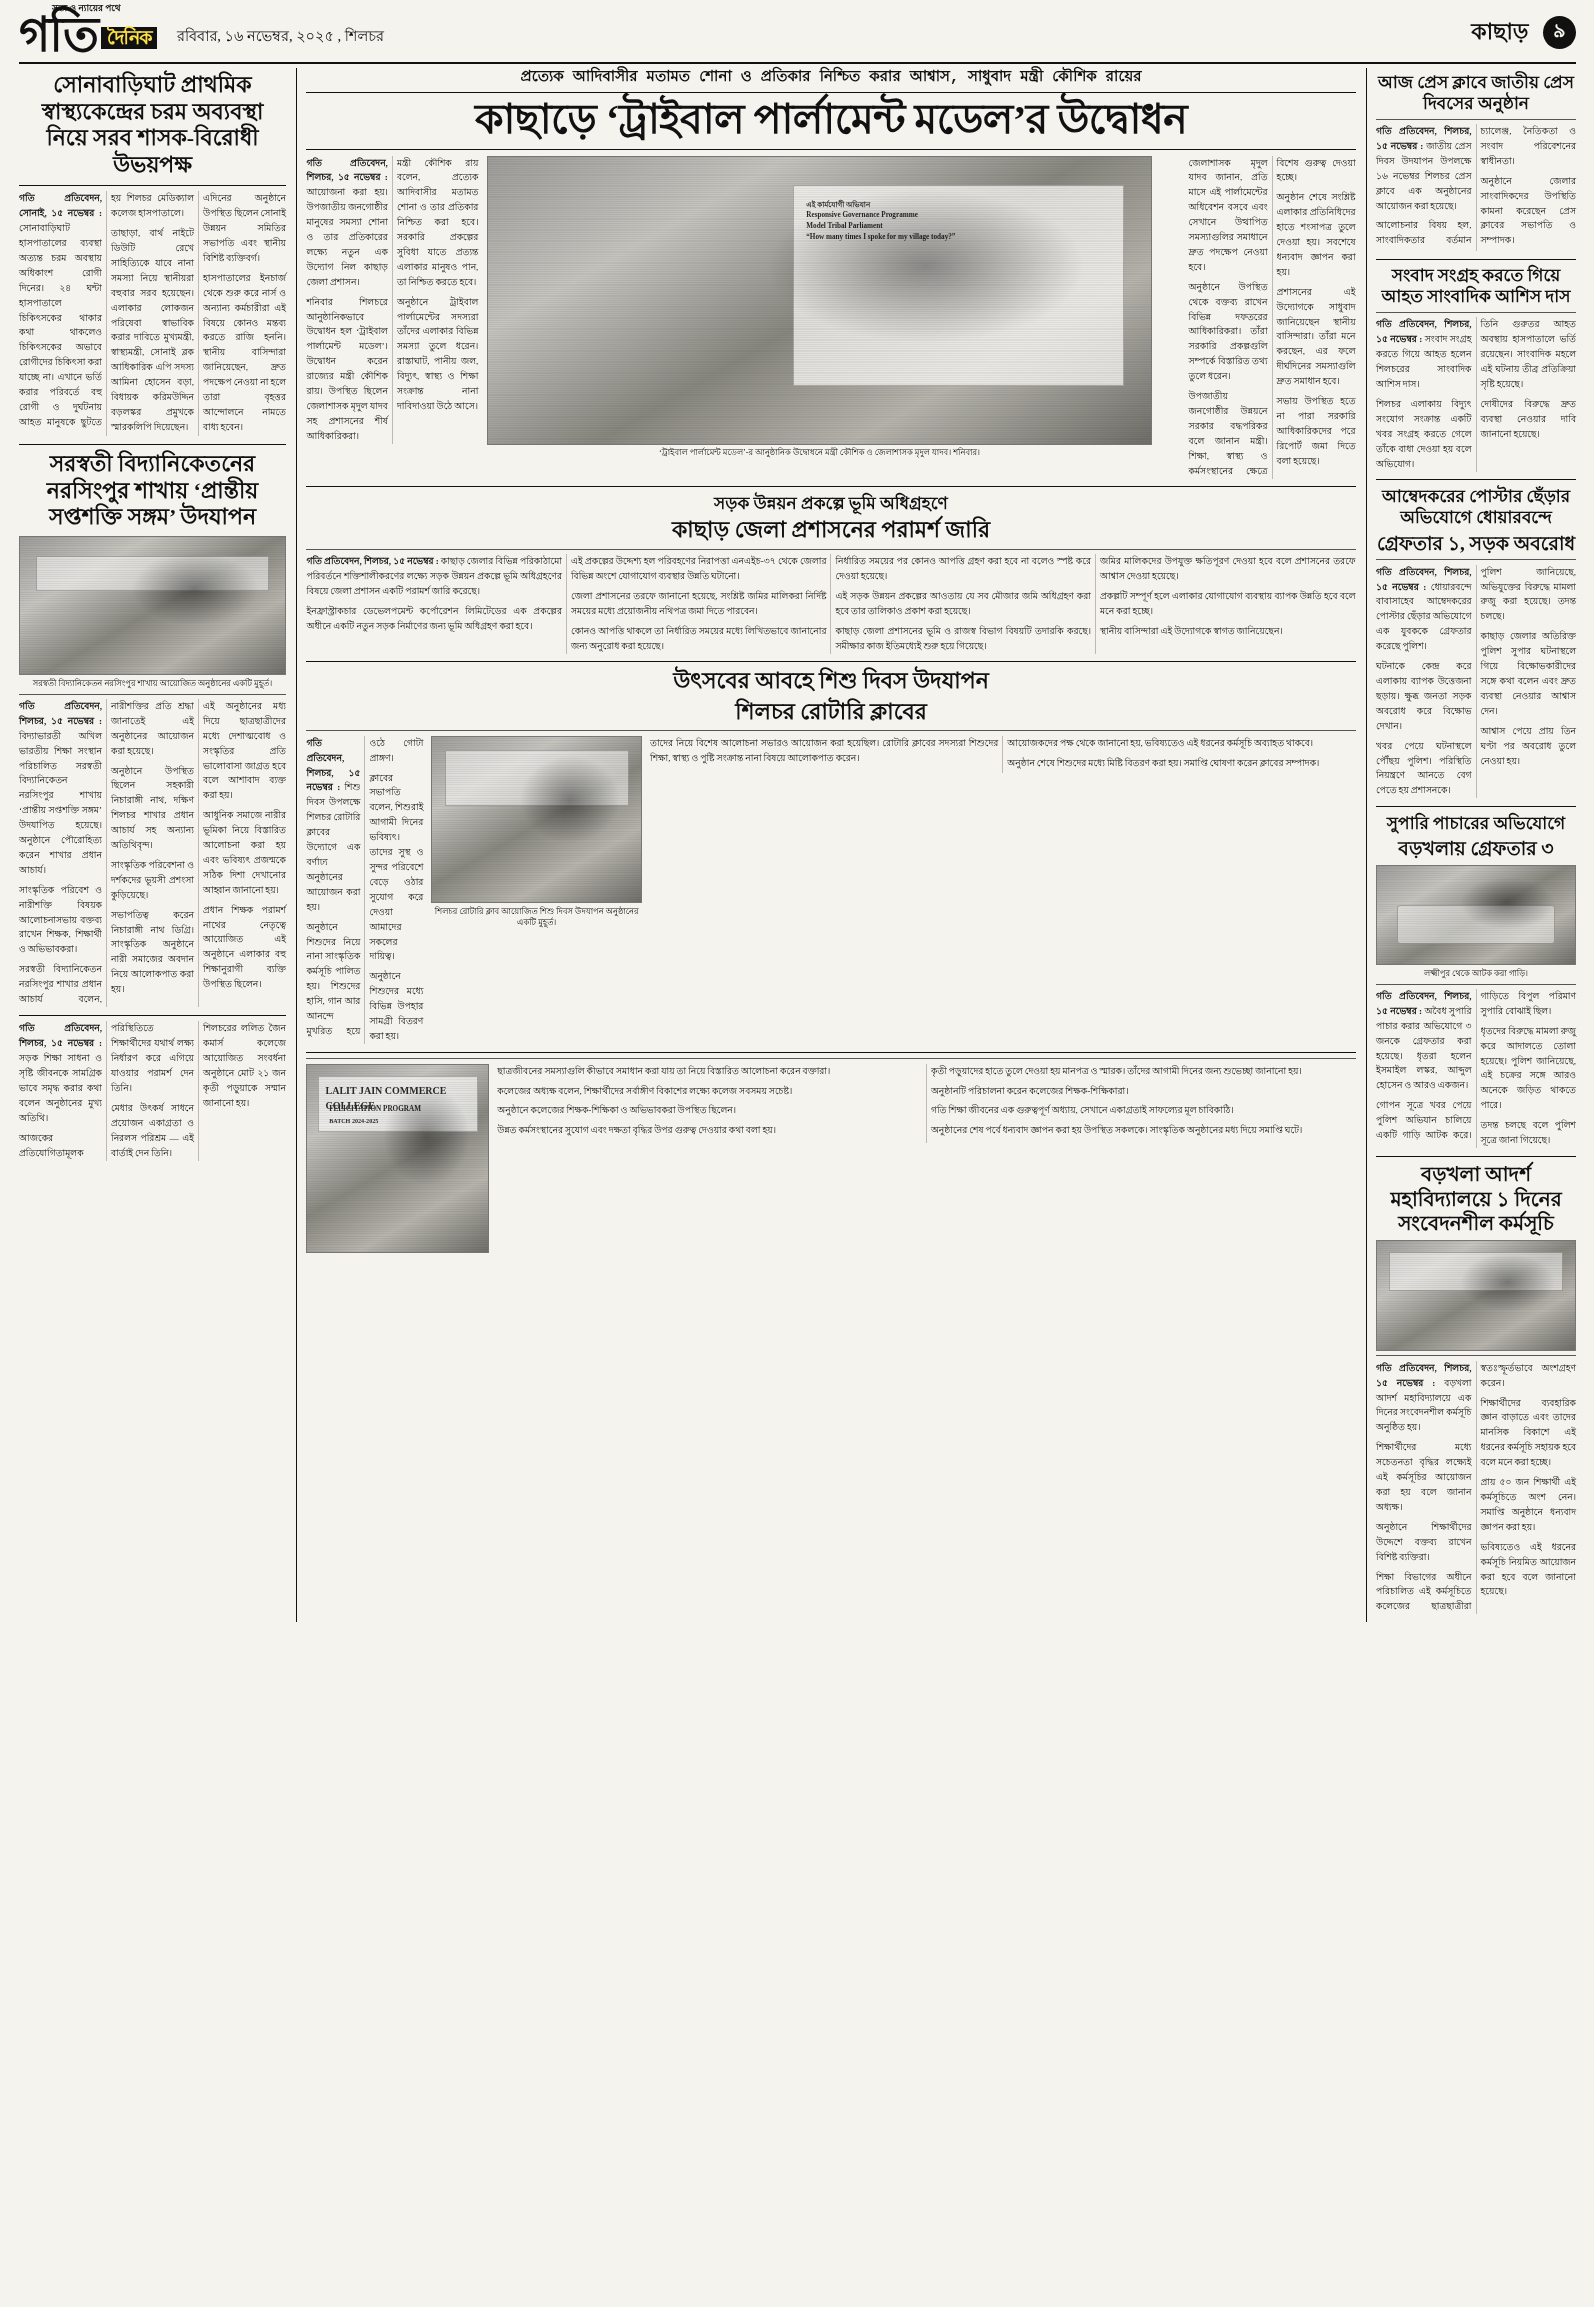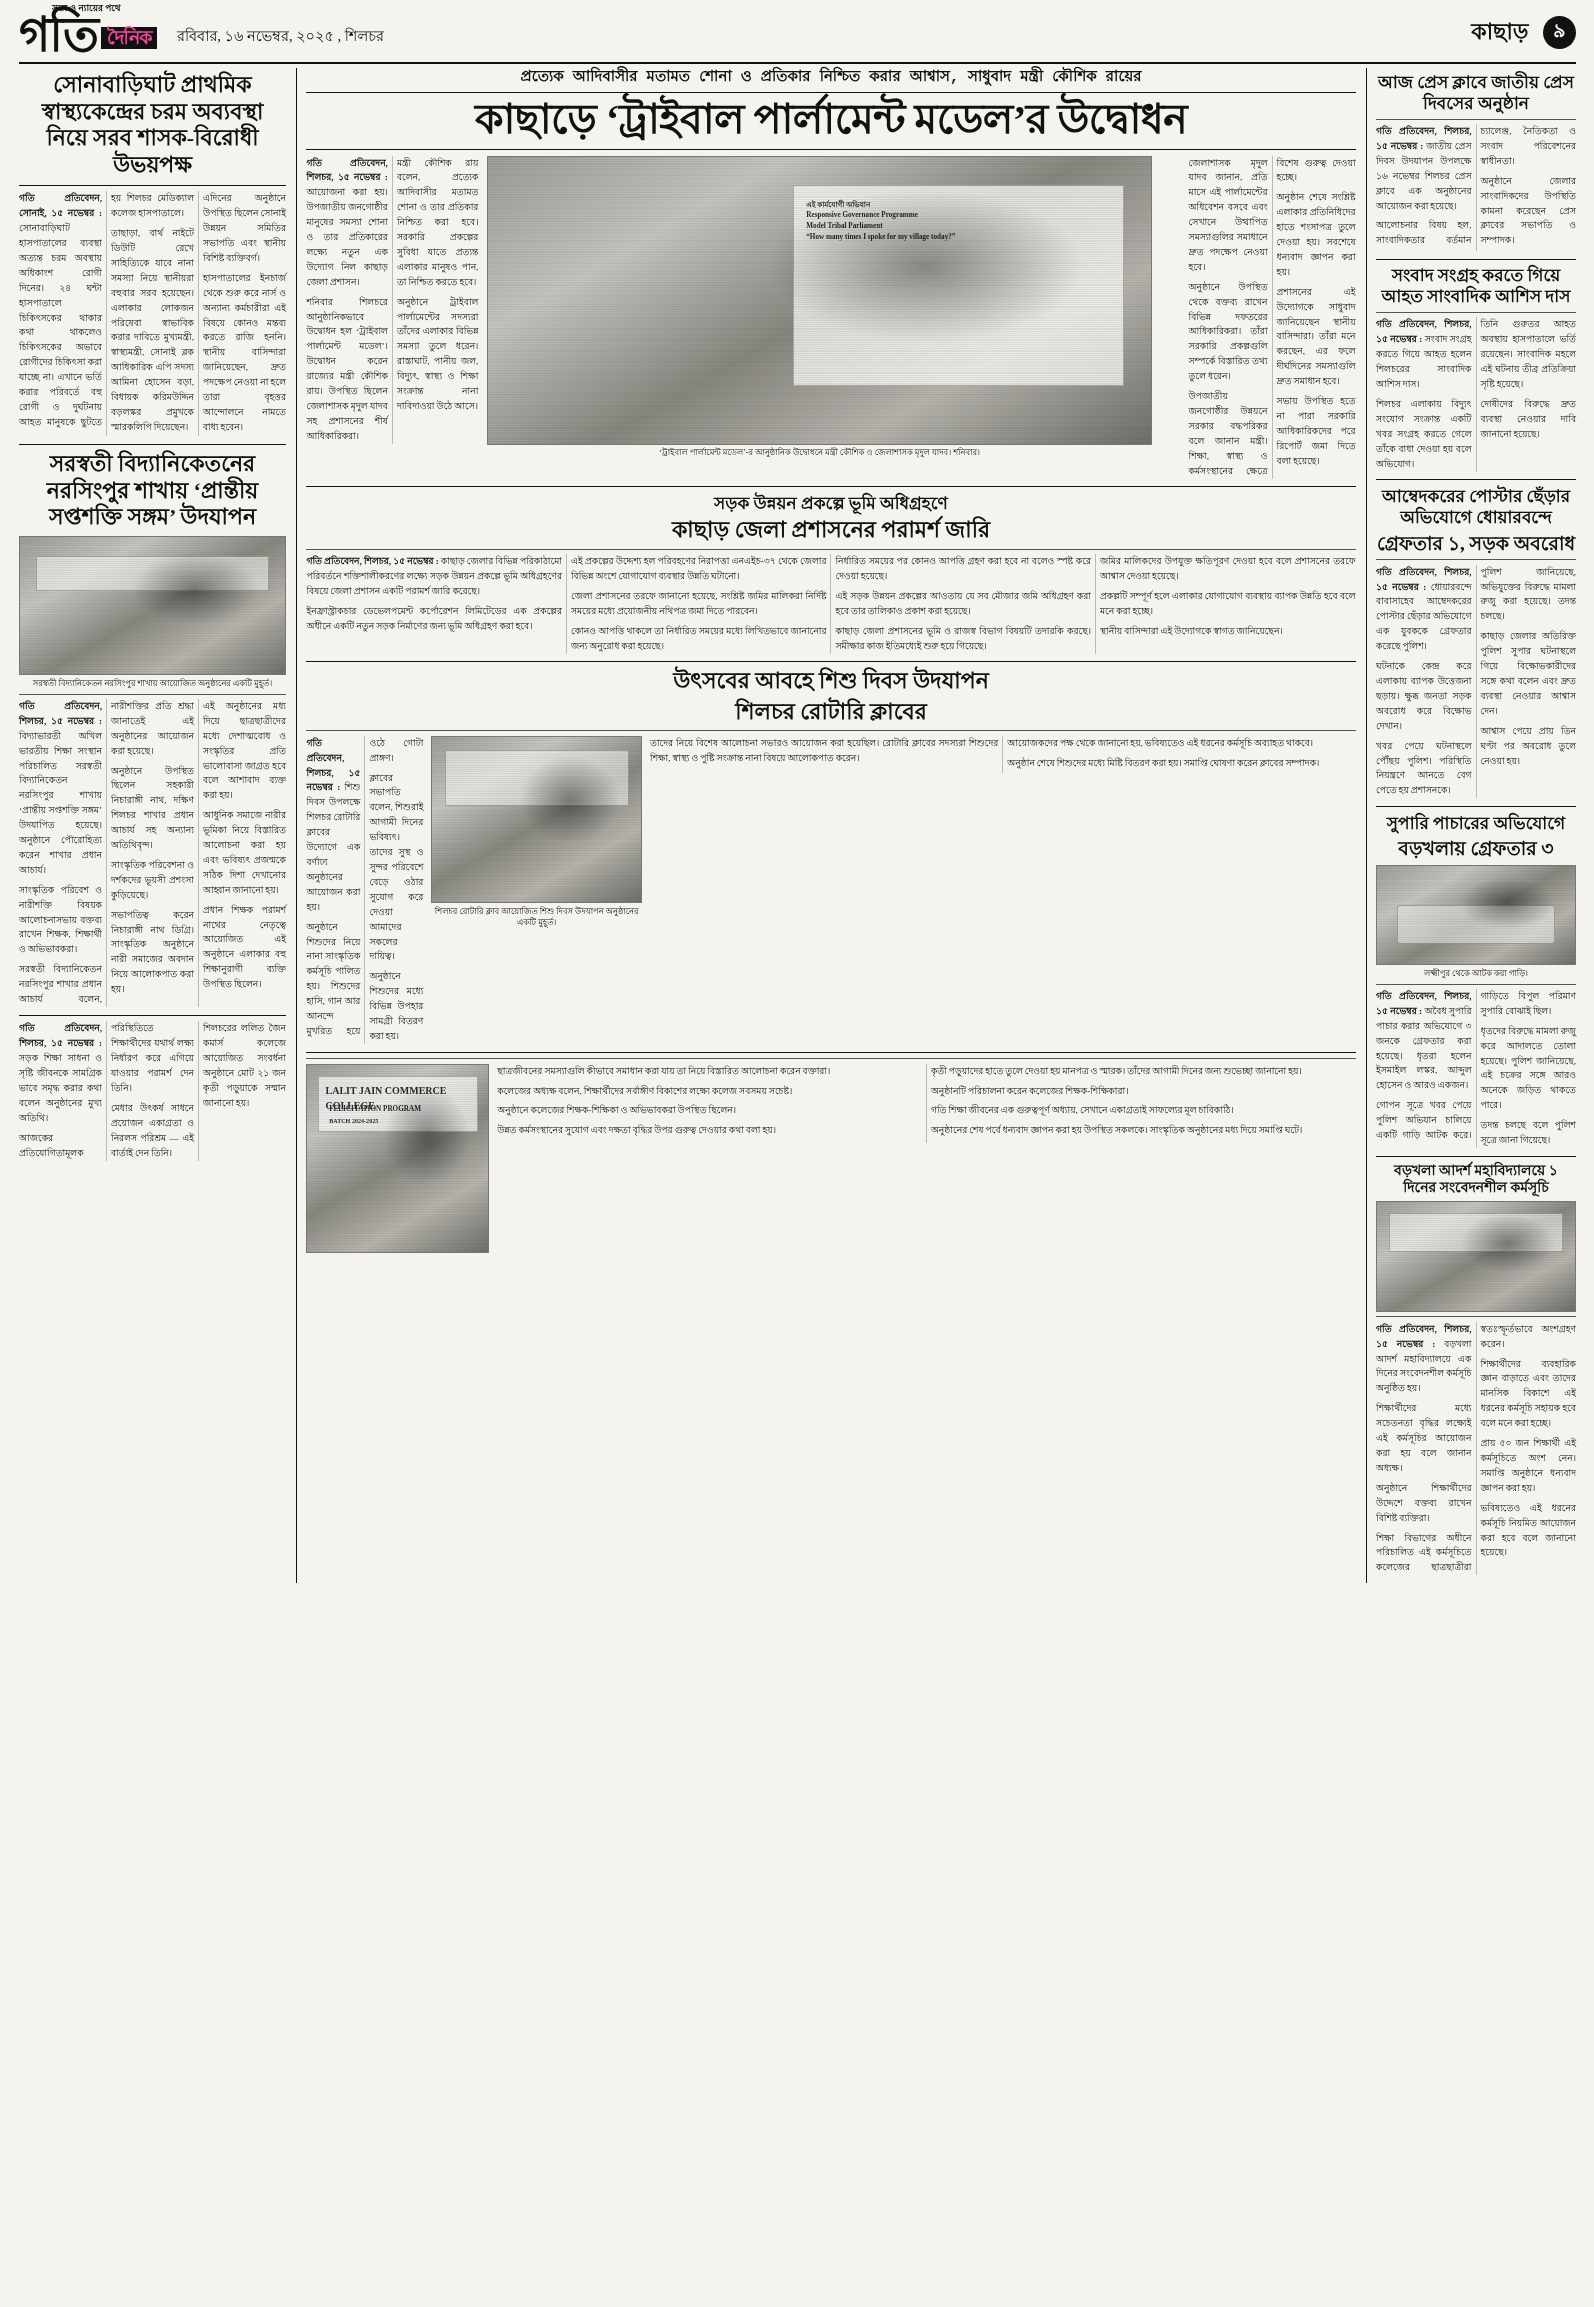--- a/index.html
+++ b/index.html
@@ -42,21 +42,21 @@
     position:absolute;
     top:-9px; left: 33px;
     font-size: 9px;
     font-weight: bold;
     letter-spacing: 0;
     white-space: nowrap;
   }
   .logo .daily {
     display:inline-block;
     background:#111;
-    color:#ec4899;
+    color:#fde047;
     font-size: 19px;
     padding: 1.1px 5.6px 3.3px 5.6px;
     margin-left: 3.3px;
     vertical-align: 7.8px;
   }
   .mast-date { font-size: 14.5px; padding-bottom: 7.8px; }
   .mast-right { display:flex; align-items:center; gap: 14.5px; padding-bottom: 5.6px; }
   .edition { font-size: 22px; font-weight: bold; }
   .pageno {
     width: 33px; height: 33px; border-radius: 50%;
@@ -449,21 +449,21 @@
           <p><span class="dateline">গতি প্রতিবেদন, শিলচর, ১৫ নভেম্বর :</span> <span>অবৈধ সুপারি পাচার করার অভিযোগে ৩ জনকে গ্রেফতার করা হয়েছে। ধৃতরা হলেন ইসমাইল লস্কর, আব্দুল হোসেন ও আরও একজন।</span></p>
           <p>গোপন সূত্রে খবর পেয়ে পুলিশ অভিযান চালিয়ে একটি গাড়ি আটক করে। গাড়িতে বিপুল পরিমাণ সুপারি বোঝাই ছিল।</p>
           <p>ধৃতদের বিরুদ্ধে মামলা রুজু করে আদালতে তোলা হয়েছে। পুলিশ জানিয়েছে, এই চক্রের সঙ্গে আরও অনেকে জড়িত থাকতে পারে।</p>
           <p>তদন্ত চলছে বলে পুলিশ সূত্রে জানা গিয়েছে।</p>
         </div>
       </div>
 
       <hr class="hr">
 
       <div class="block">
-        <h2 class="head-med" style="font-size:14px;">বড়খলা আদর্শ মহাবিদ্যালয়ে ১ দিনের সংবেদনশীল কর্মসূচি</h2>
+        <h2 class="head-med" style="font-size:20px;">বড়খলা আদর্শ মহাবিদ্যালয়ে ১ দিনের সংবেদনশীল কর্মসূচি</h2>
         <div class="photo" style="height:111px">
           <div class="ph-band" style="top:10%; height:36%;"></div>
           <div class="ph-figs">
               <i></i>
               <i></i>
               <i></i>
               <i></i>
               <i></i>
             </div>
         </div>

